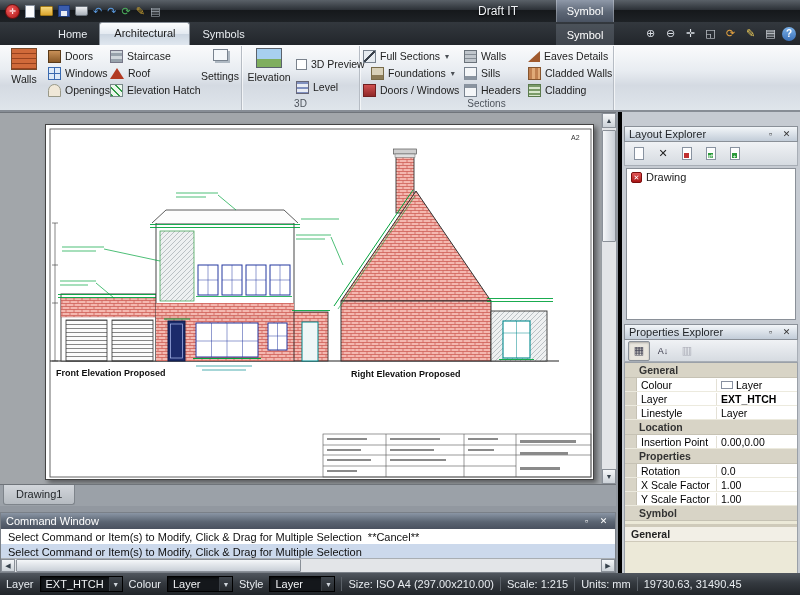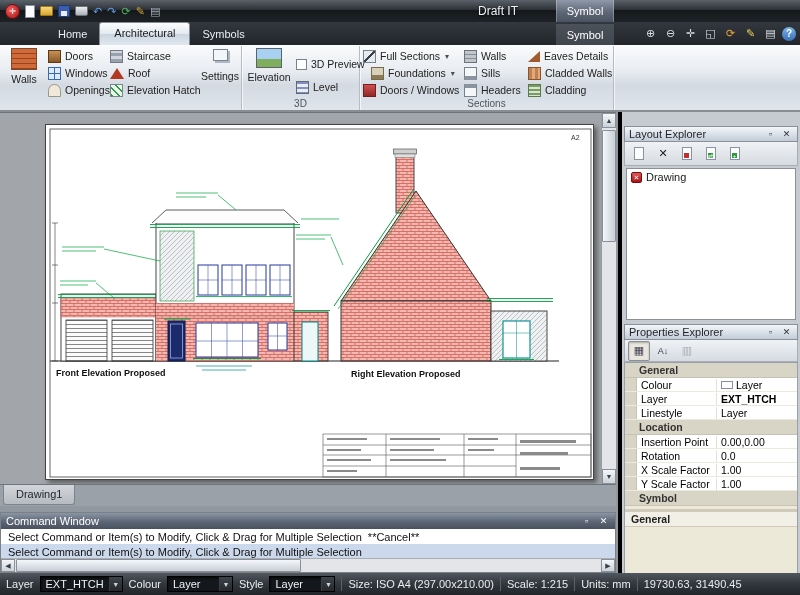--- a/index.html
+++ b/index.html
@@ -463,20 +463,23 @@
           <span class="pg-val">Layer</span>
         </div>
         <div class="pg-cat">
             <span>Location</span>
           </div>
         <div class="pg-row">
           <span class="pg-gut"></span>
           <span class="pg-name">Insertion Point</span>
           <span class="pg-val">0.00,0.00</span>
         </div>
+        <div class="pg-cat">
+            <span>Properties</span>
+          </div>
         <div class="pg-row">
           <span class="pg-gut"></span>
           <span class="pg-name">Rotation</span>
           <span class="pg-val">0.0</span>
         </div>
         <div class="pg-row">
           <span class="pg-gut"></span>
           <span class="pg-name">X Scale Factor</span>
           <span class="pg-val">1.00</span>
         </div>

